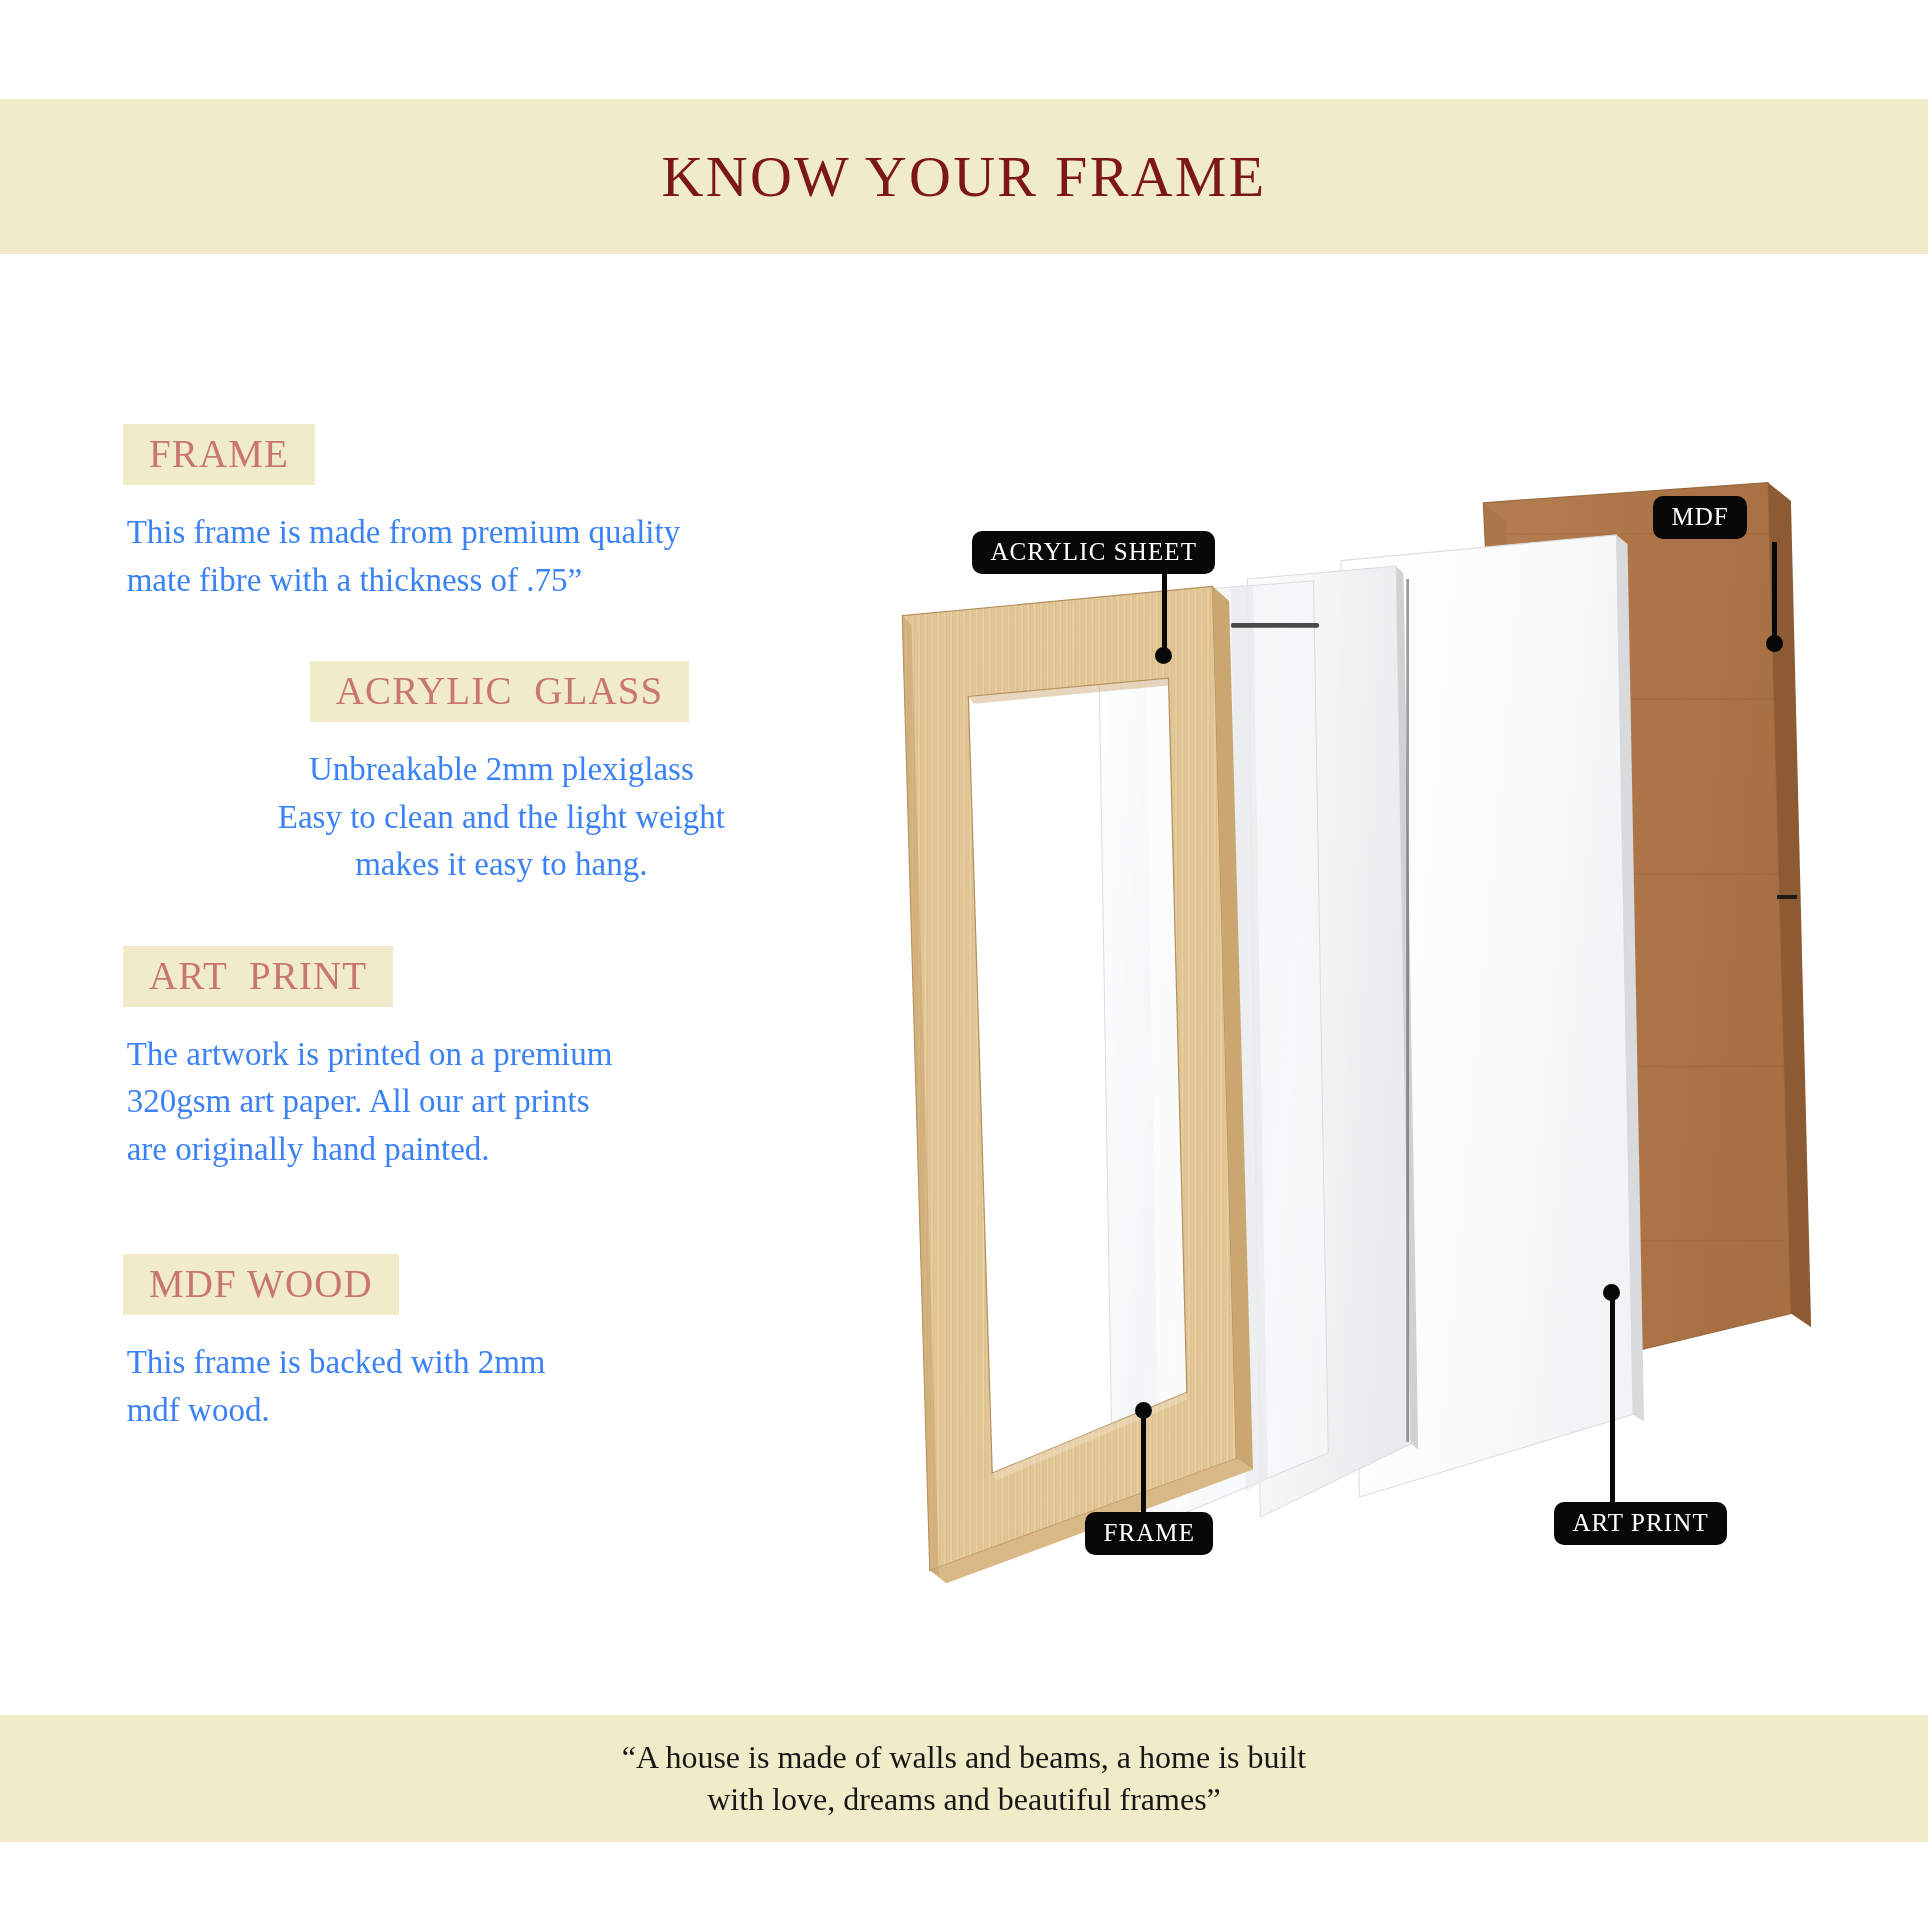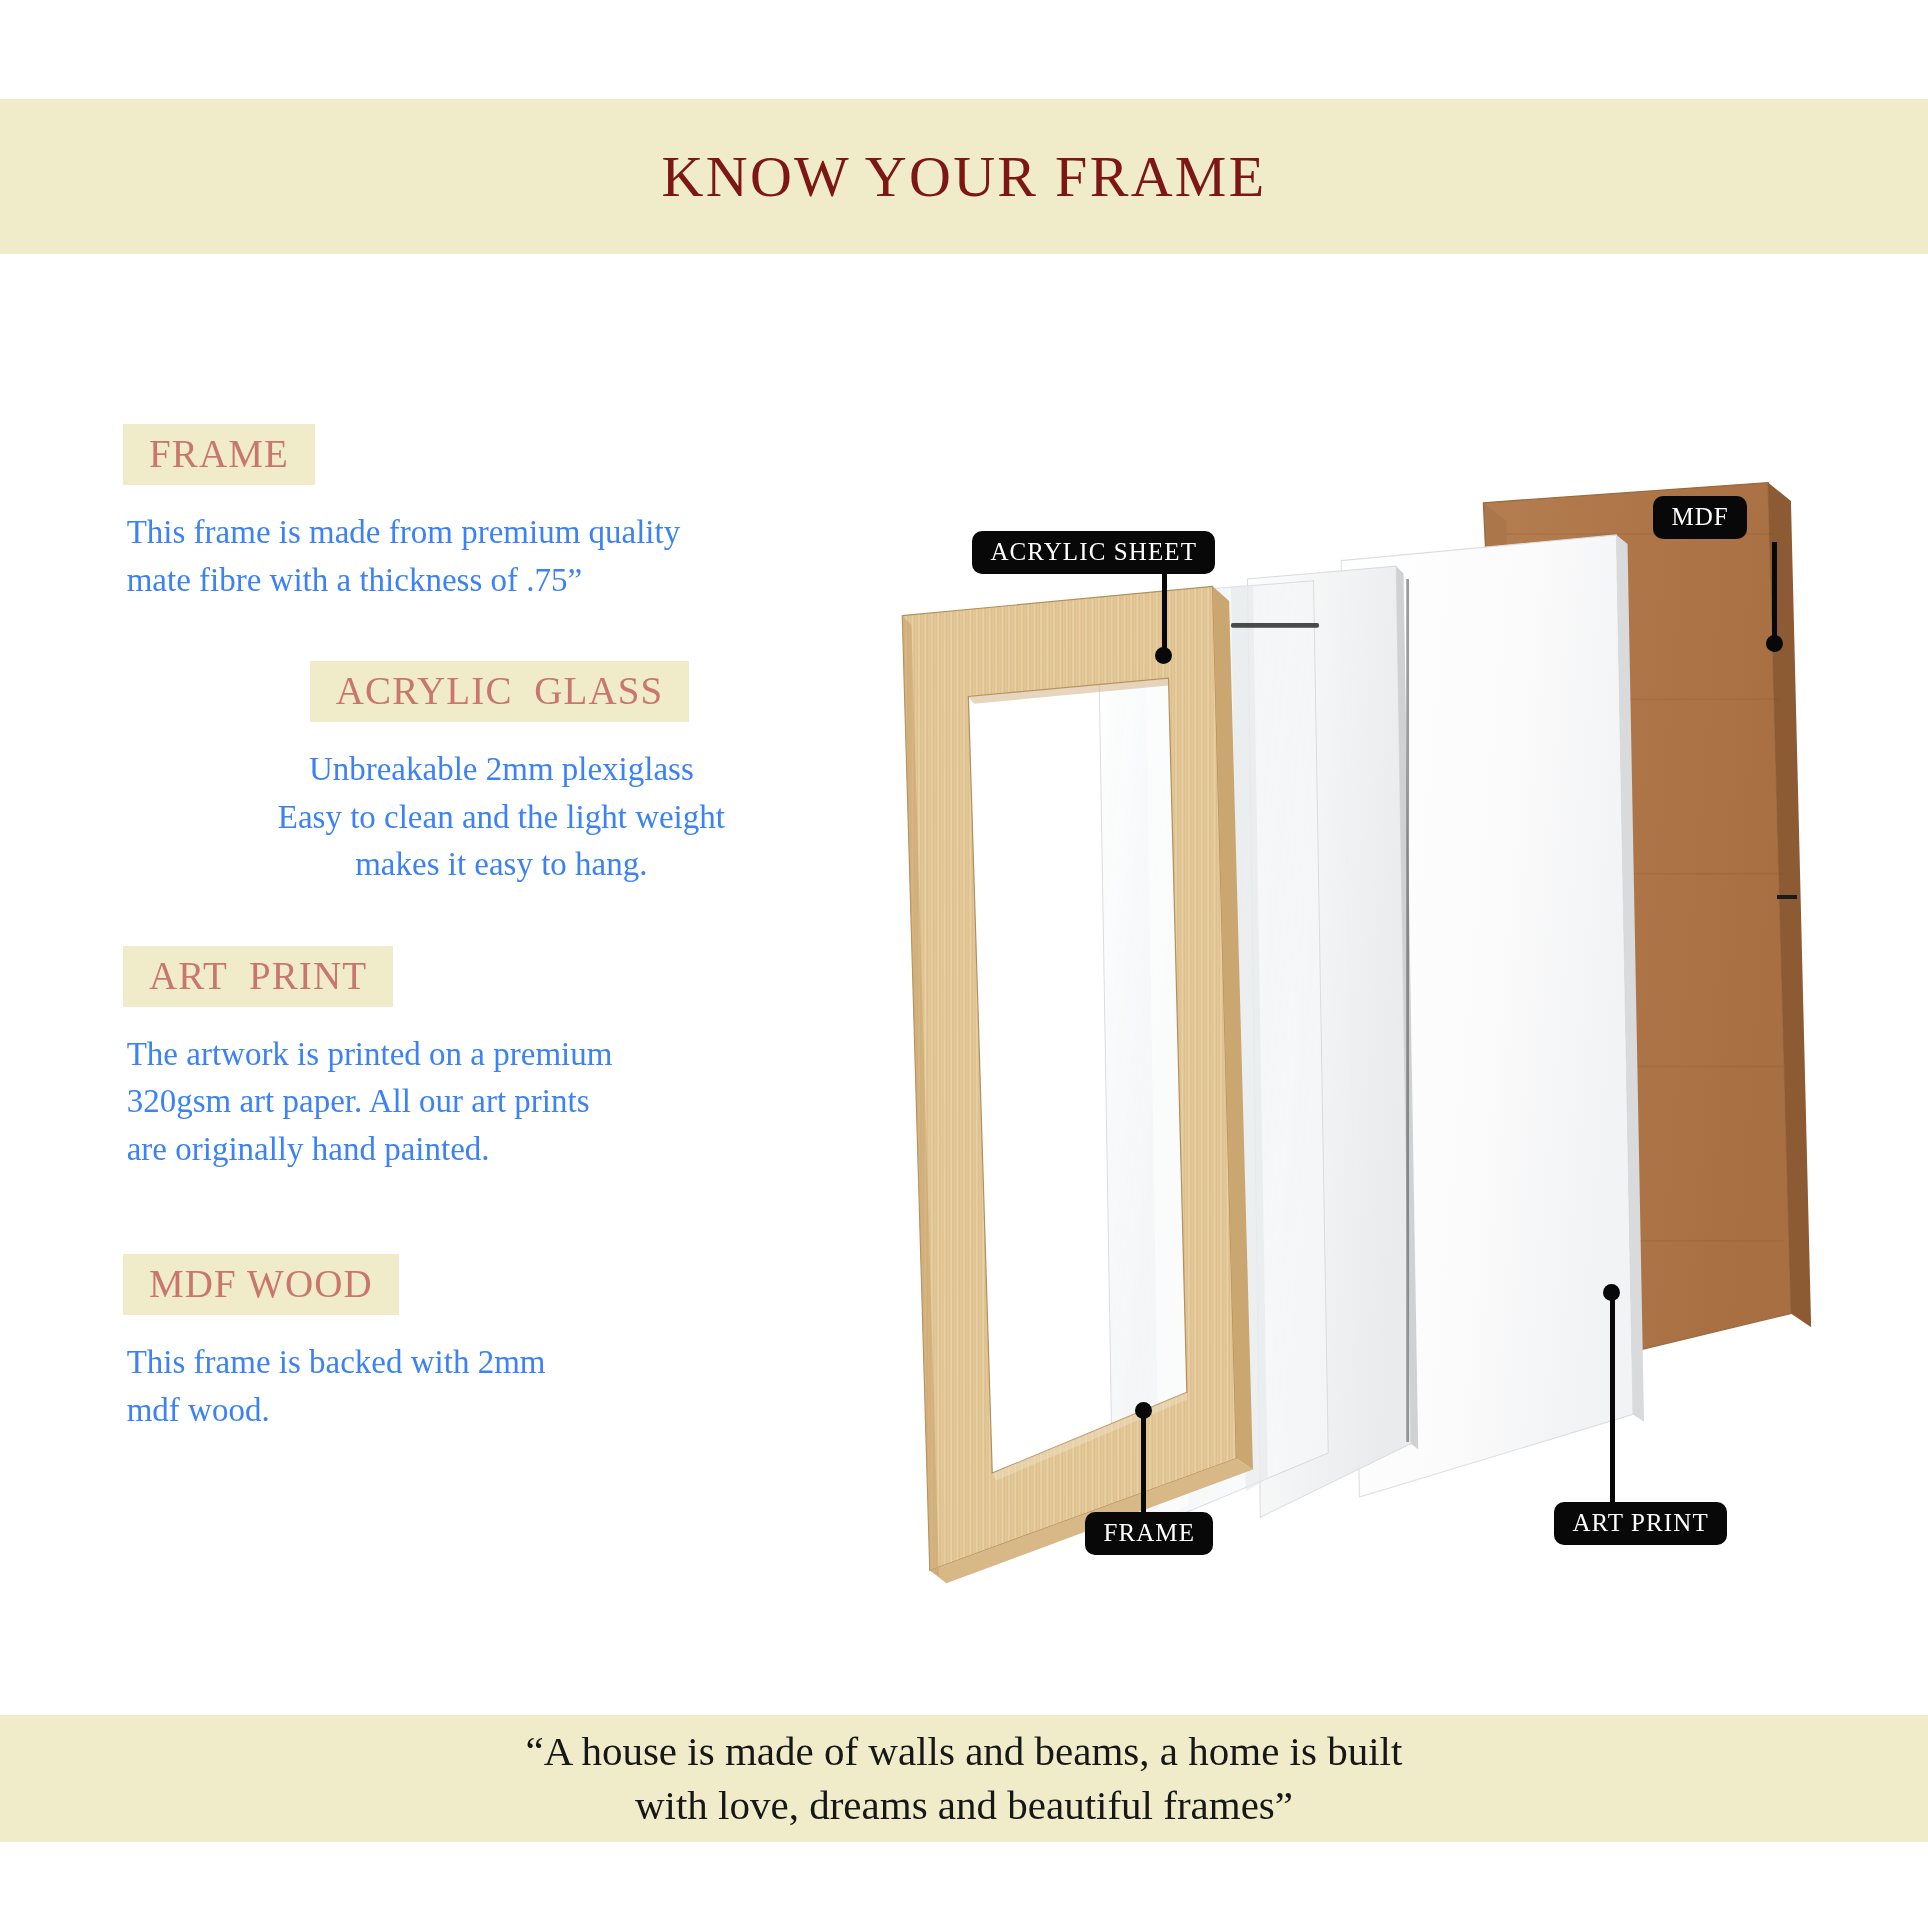--- a/index.html
+++ b/index.html
@@ -40,21 +40,21 @@
     font-family: "Liberation Serif", "DejaVu Serif", serif;
     font-size: 58px;
     letter-spacing: 2.3px;
     color: #7c1713;
     white-space: nowrap;
     line-height: 1;
   }
 
   .footer-line {
     font-family: "Liberation Serif", "DejaVu Serif", serif;
-    font-size: 41px;
+    font-size: 32px;
     color: #171717;
     line-height: 1.30;
     white-space: nowrap;
   }
 
   
   .info-col {
     position: absolute;
     left: 123px;
     top: 424px;

